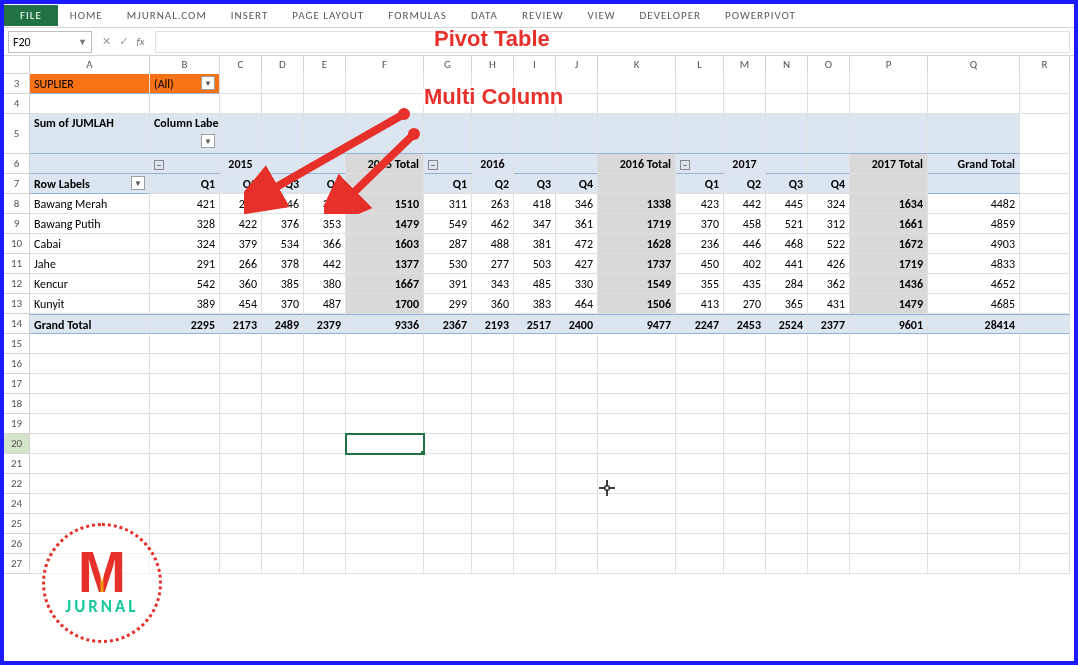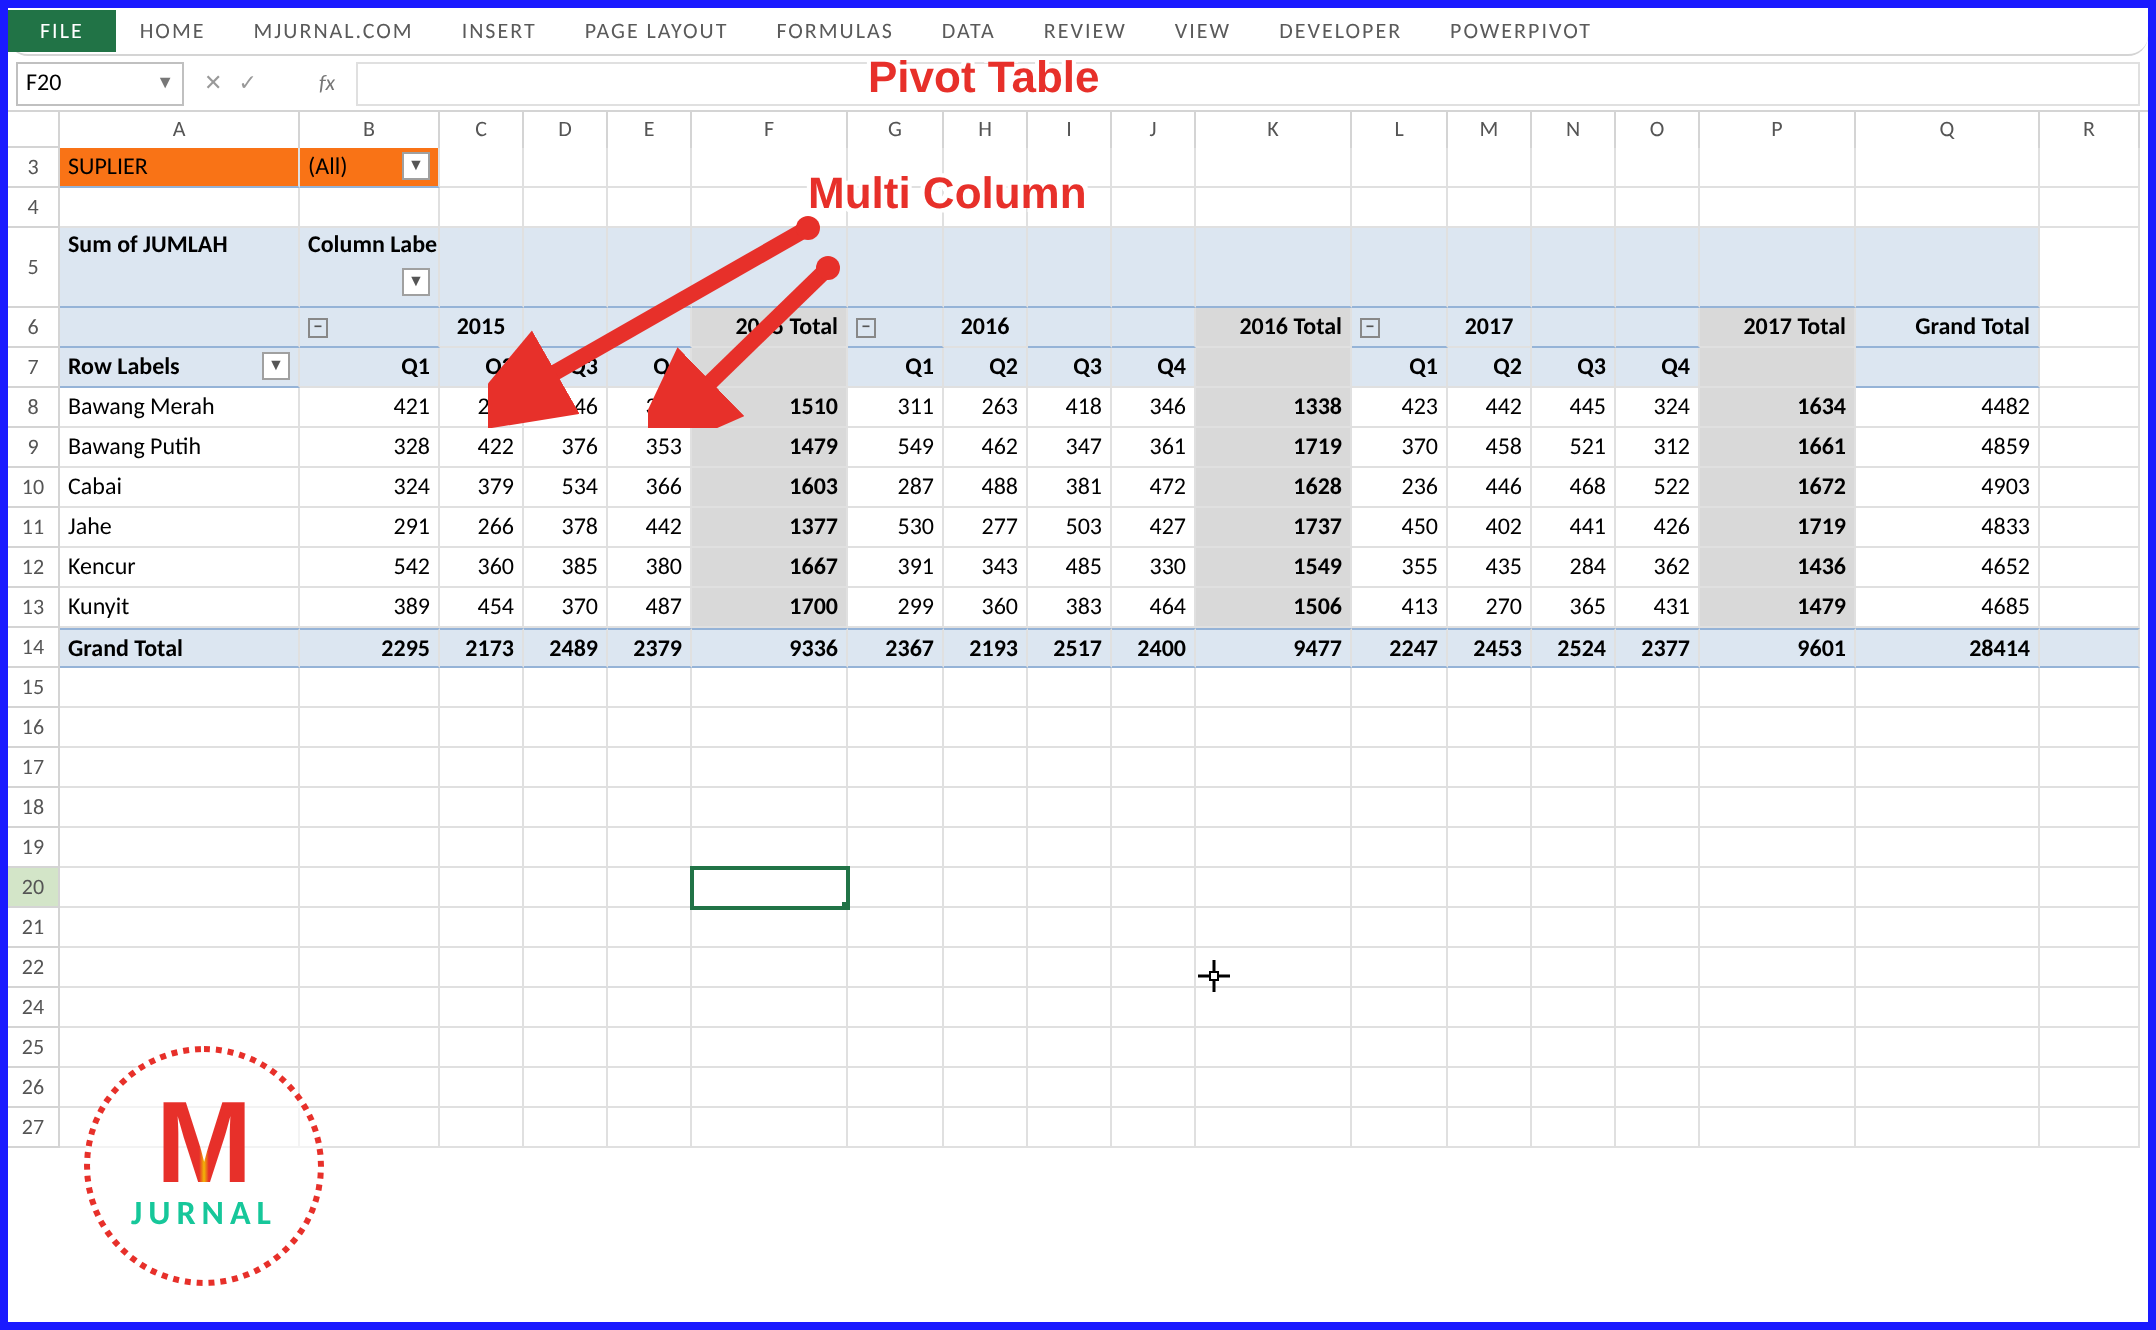--- a/index.html
+++ b/index.html
@@ -15,21 +15,20 @@
 }
 
 
 .ribbon {
   display: flex;
   align-items: center;
   height: 24px;
   background: #fff;
   border-bottom: 1px solid #d4d4d4;
   padding-left: 0;
-  border-radius: 10px;
 }
 .ribbon-tab {
   padding: 4px 12px;
   font-size: 11px;
   color: #5a5a5a;
   letter-spacing: 1px;
   cursor: pointer;
 }
 .ribbon-tab.file {
   background: #217346;
@@ -53,21 +52,21 @@
   display: flex;
   align-items: center;
   justify-content: space-between;
   padding: 0 4px;
   font-size: 12px;
   background: #fff;
 }
 .name-box-dd { font-size: 9px; color: #777; }
 .fx-icons { display: flex; align-items: center; gap: 8px; padding: 0 6px; color: #999; }
 .fx-icons span { font-size: 11px; }
-.fx-label { font-style: italic; color: #777; font-size: 12px; margin-left: 23px; }
+.fx-label { font-style: italic; color: #777; font-size: 12px; }
 
 
 .grid-wrap {
   position: relative;
   display: flex;
   height: calc(100% - 52px);
 }
 .col-hdr {
   border-right: 1px solid #d4d4d4;
   text-align: center;
@@ -761,21 +760,21 @@
         <div class="cell wP"></div>
         <div class="cell wQ"></div>
         <div class="cell wR"></div>
       </div>
     </div>
 </div>
 
 <div class="anno" style="left:430px;top:22px">
   <div class="anno-text">Pivot Table</div>
 </div>
-<div class="anno" style="left:400px;top:80px">
+<div class="anno" style="left:420px;top:80px">
   <div class="anno-text">Multi Column</div>
 </div>
 <svg class="anno" style="left:240px;top:100px" width="180" height="110">
   <defs>
       <marker id="ah1" markerWidth="10" markerHeight="10" refX="2" refY="3" orient="auto">
         <path d="M0,0 L0,6 L8,3 z" fill="#e7302a"></path>
       </marker>
     </defs>
   <line x1="160" y1="10" x2="20" y2="90" stroke="#e7302a" stroke-width="8" marker-end="url(#ah1)"></line>
   <circle cx="160" cy="10" r="6" fill="#e7302a"></circle>

